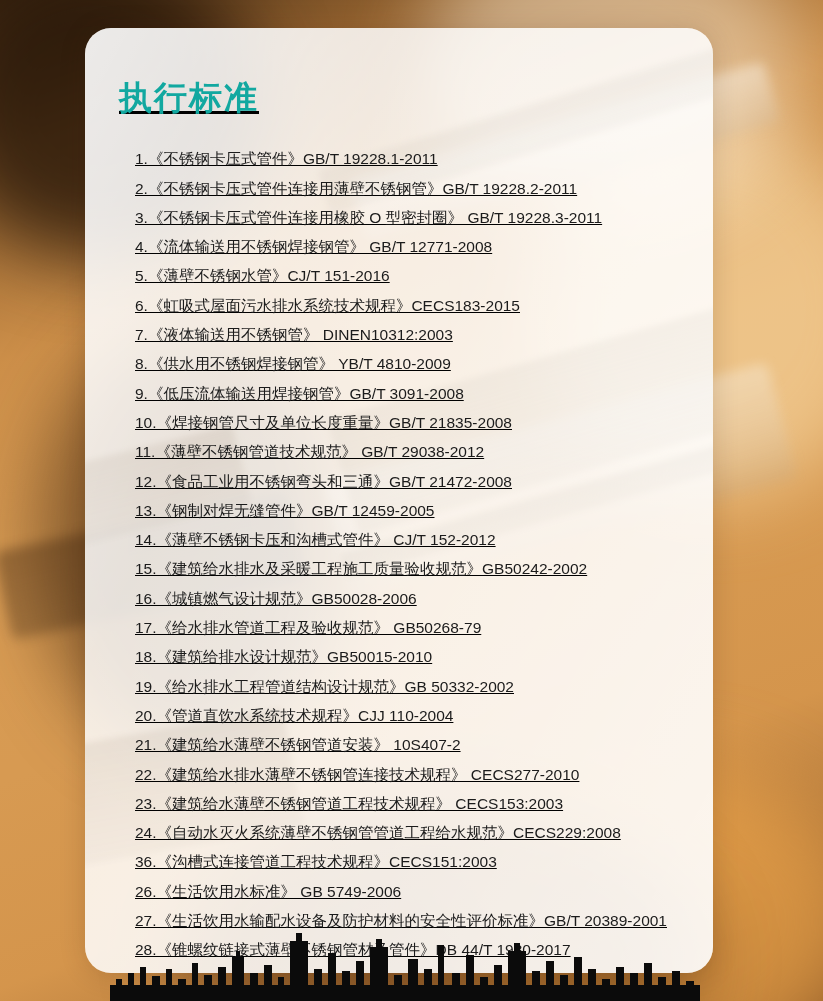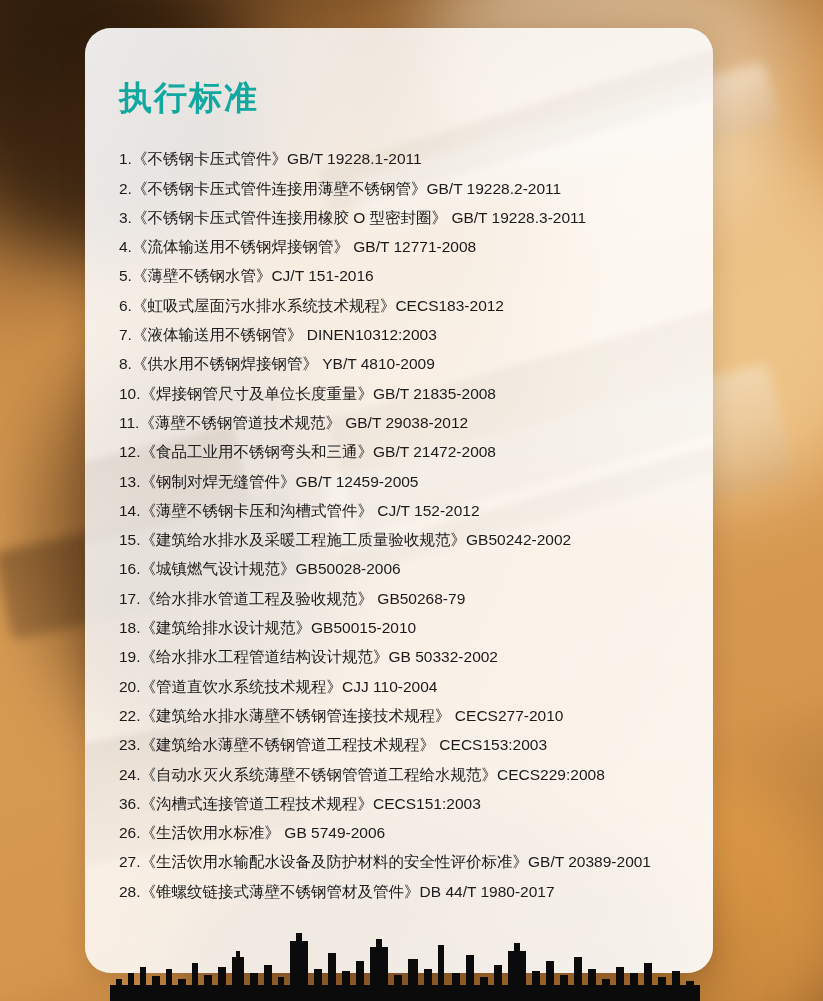--- a/index.html
+++ b/index.html
@@ -120,32 +120,33 @@
          background: linear-gradient(180deg, rgba(120,96,70,0.6), rgba(90,70,50,0.25)); }
   .gb5 { left: -30px; top: 700px; width: 240px; height: 120px; transform: rotate(-10deg);
          background: linear-gradient(180deg, rgba(110,86,62,0.55), rgba(80,62,44,0.2)); }
 
   
   .content {
     position: absolute;
     left: 0; top: 0; right: 0; bottom: 0;
     padding: 52px 34px 0 34px;
     box-sizing: border-box;
+    text-decoration: underline;
   }
   .title {
     margin: 0 0 28px 0;
     font-size: 33px;
     font-weight: bold;
     letter-spacing: 2px;
     color: #12a8a0;
     line-height: 1.1;
   }
   .std-list {
     list-style: none;
-    margin: 0;
+    margin: 16px;
     padding: 0;
   }
   .std-item {
     font-size: 15.5px;
     line-height: 29.3px;
     color: #1b1b1b;
     white-space: nowrap;
     letter-spacing: 0px;
   }
 
@@ -187,34 +188,36 @@
     <div class="card-sheen"></div>
 
     <div class="content">
       <h1 class="title">执行标准</h1>
       <ul class="std-list">
         <li class="std-item">1.《不锈钢卡压式管件》GB/T 19228.1-2011</li>
         <li class="std-item">2.《不锈钢卡压式管件连接用薄壁不锈钢管》GB/T 19228.2-2011</li>
         <li class="std-item">3.《不锈钢卡压式管件连接用橡胶 O 型密封圈》 GB/T 19228.3-2011</li>
         <li class="std-item">4.《流体输送用不锈钢焊接钢管》 GB/T 12771-2008</li>
         <li class="std-item">5.《薄壁不锈钢水管》CJ/T 151-2016</li>
-        <li class="std-item">6.《虹吸式屋面污水排水系统技术规程》CECS183-2012</li>
+        <li class="std-item">6.《虹吸式屋面污水排水系统技术规程》CECS183-2015</li>
         <li class="std-item">7.《液体输送用不锈钢管》 DINEN10312:2003</li>
         <li class="std-item">8.《供水用不锈钢焊接钢管》 YB/T 4810-2009</li>
+        <li class="std-item">9.《低压流体输送用焊接钢管》GB/T 3091-2008</li>
         <li class="std-item">10.《焊接钢管尺寸及单位长度重量》GB/T 21835-2008</li>
         <li class="std-item">11.《薄壁不锈钢管道技术规范》 GB/T 29038-2012</li>
         <li class="std-item">12.《食品工业用不锈钢弯头和三通》GB/T 21472-2008</li>
         <li class="std-item">13.《钢制对焊无缝管件》GB/T 12459-2005</li>
         <li class="std-item">14.《薄壁不锈钢卡压和沟槽式管件》 CJ/T 152-2012</li>
         <li class="std-item">15.《建筑给水排水及采暖工程施工质量验收规范》GB50242-2002</li>
         <li class="std-item">16.《城镇燃气设计规范》GB50028-2006</li>
         <li class="std-item">17.《给水排水管道工程及验收规范》 GB50268-79</li>
         <li class="std-item">18.《建筑给排水设计规范》GB50015-2010</li>
         <li class="std-item">19.《给水排水工程管道结构设计规范》GB 50332-2002</li>
         <li class="std-item">20.《管道直饮水系统技术规程》CJJ 110-2004</li>
+        <li class="std-item">21.《建筑给水薄壁不锈钢管道安装》 10S407-2</li>
         <li class="std-item">22.《建筑给水排水薄壁不锈钢管连接技术规程》 CECS277-2010</li>
         <li class="std-item">23.《建筑给水薄壁不锈钢管道工程技术规程》 CECS153:2003</li>
         <li class="std-item">24.《自动水灭火系统薄壁不锈钢管管道工程给水规范》CECS229:2008</li>
         <li class="std-item">36.《沟槽式连接管道工程技术规程》CECS151:2003</li>
         <li class="std-item">26.《生活饮用水标准》 GB 5749-2006</li>
         <li class="std-item">27.《生活饮用水输配水设备及防护材料的安全性评价标准》GB/T 20389-2001</li>
         <li class="std-item">28.《锥螺纹链接式薄壁不锈钢管材及管件》DB 44/T 1980-2017</li>
       </ul>
     </div>
   </div>

